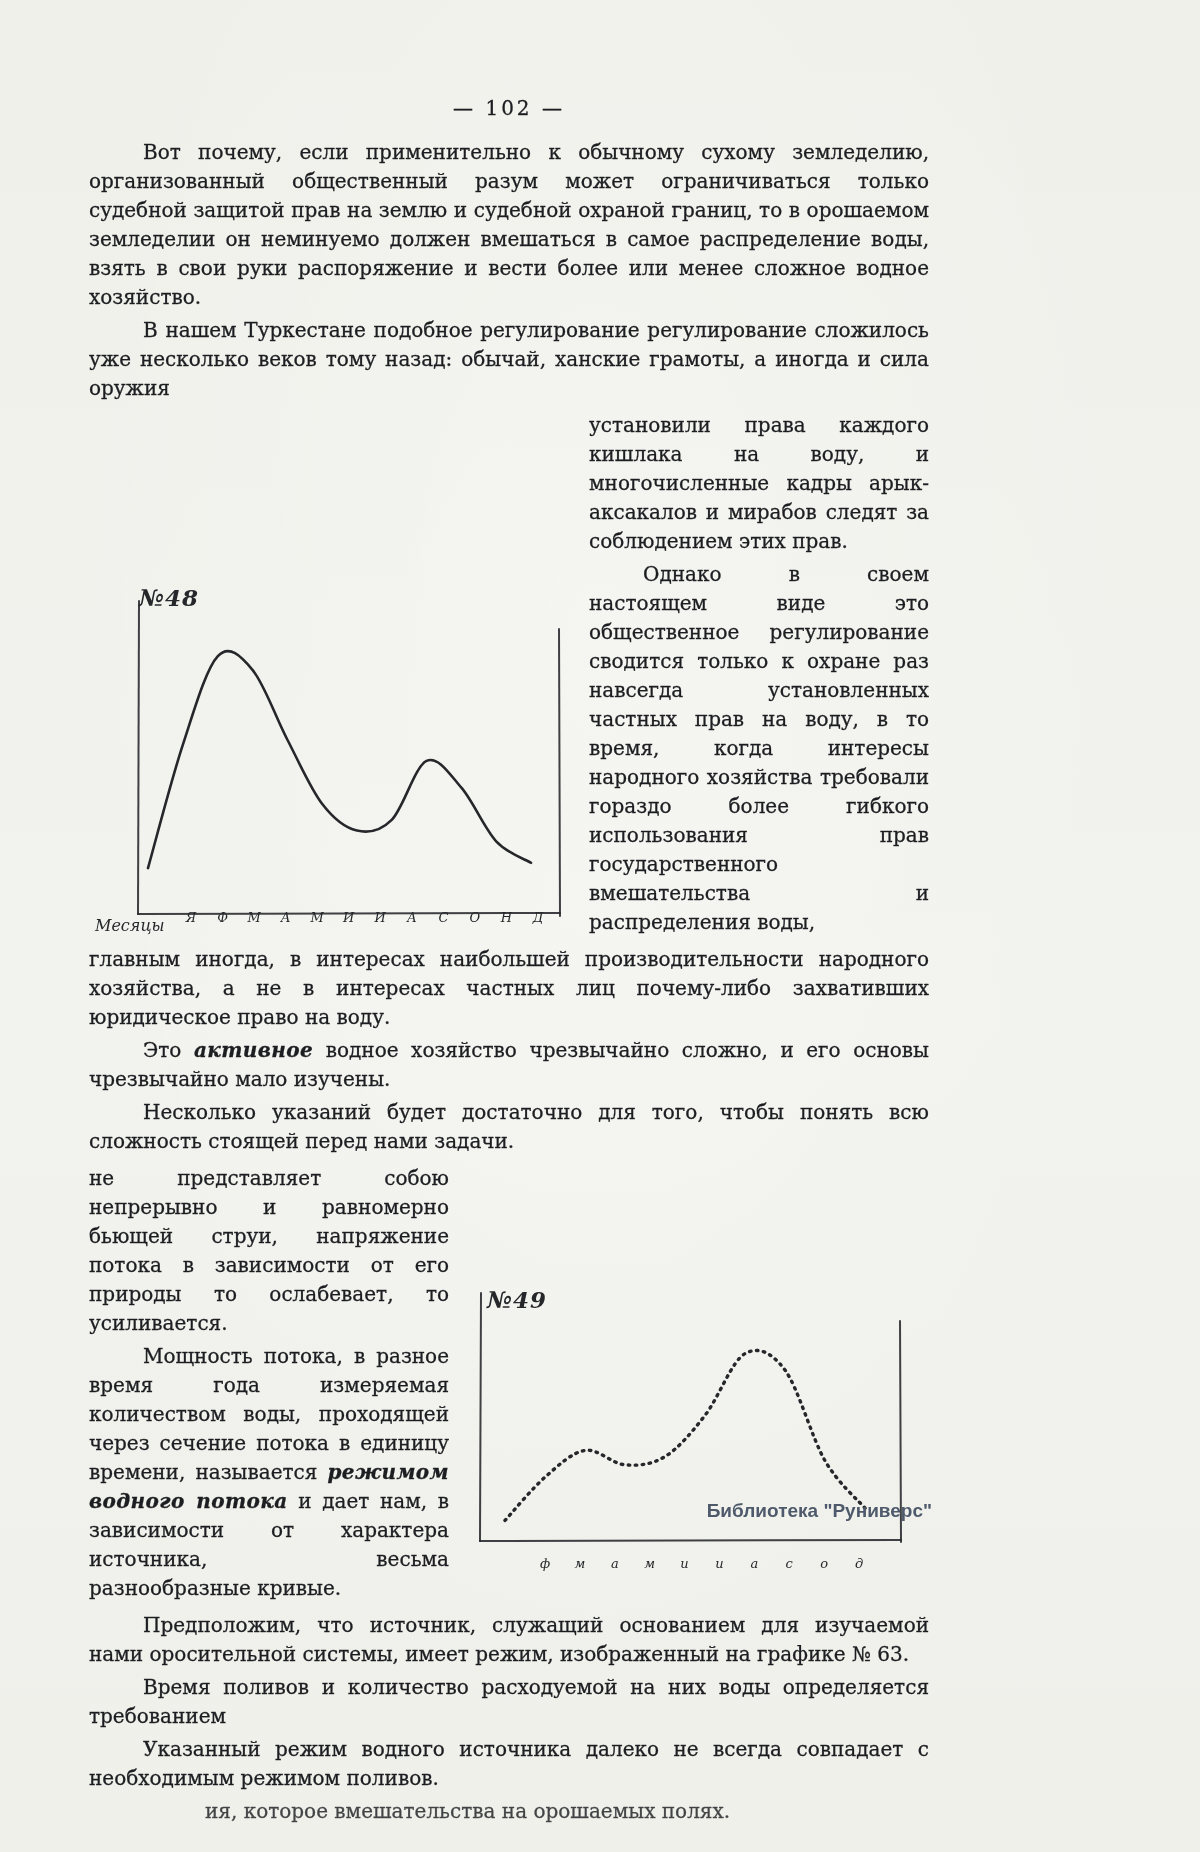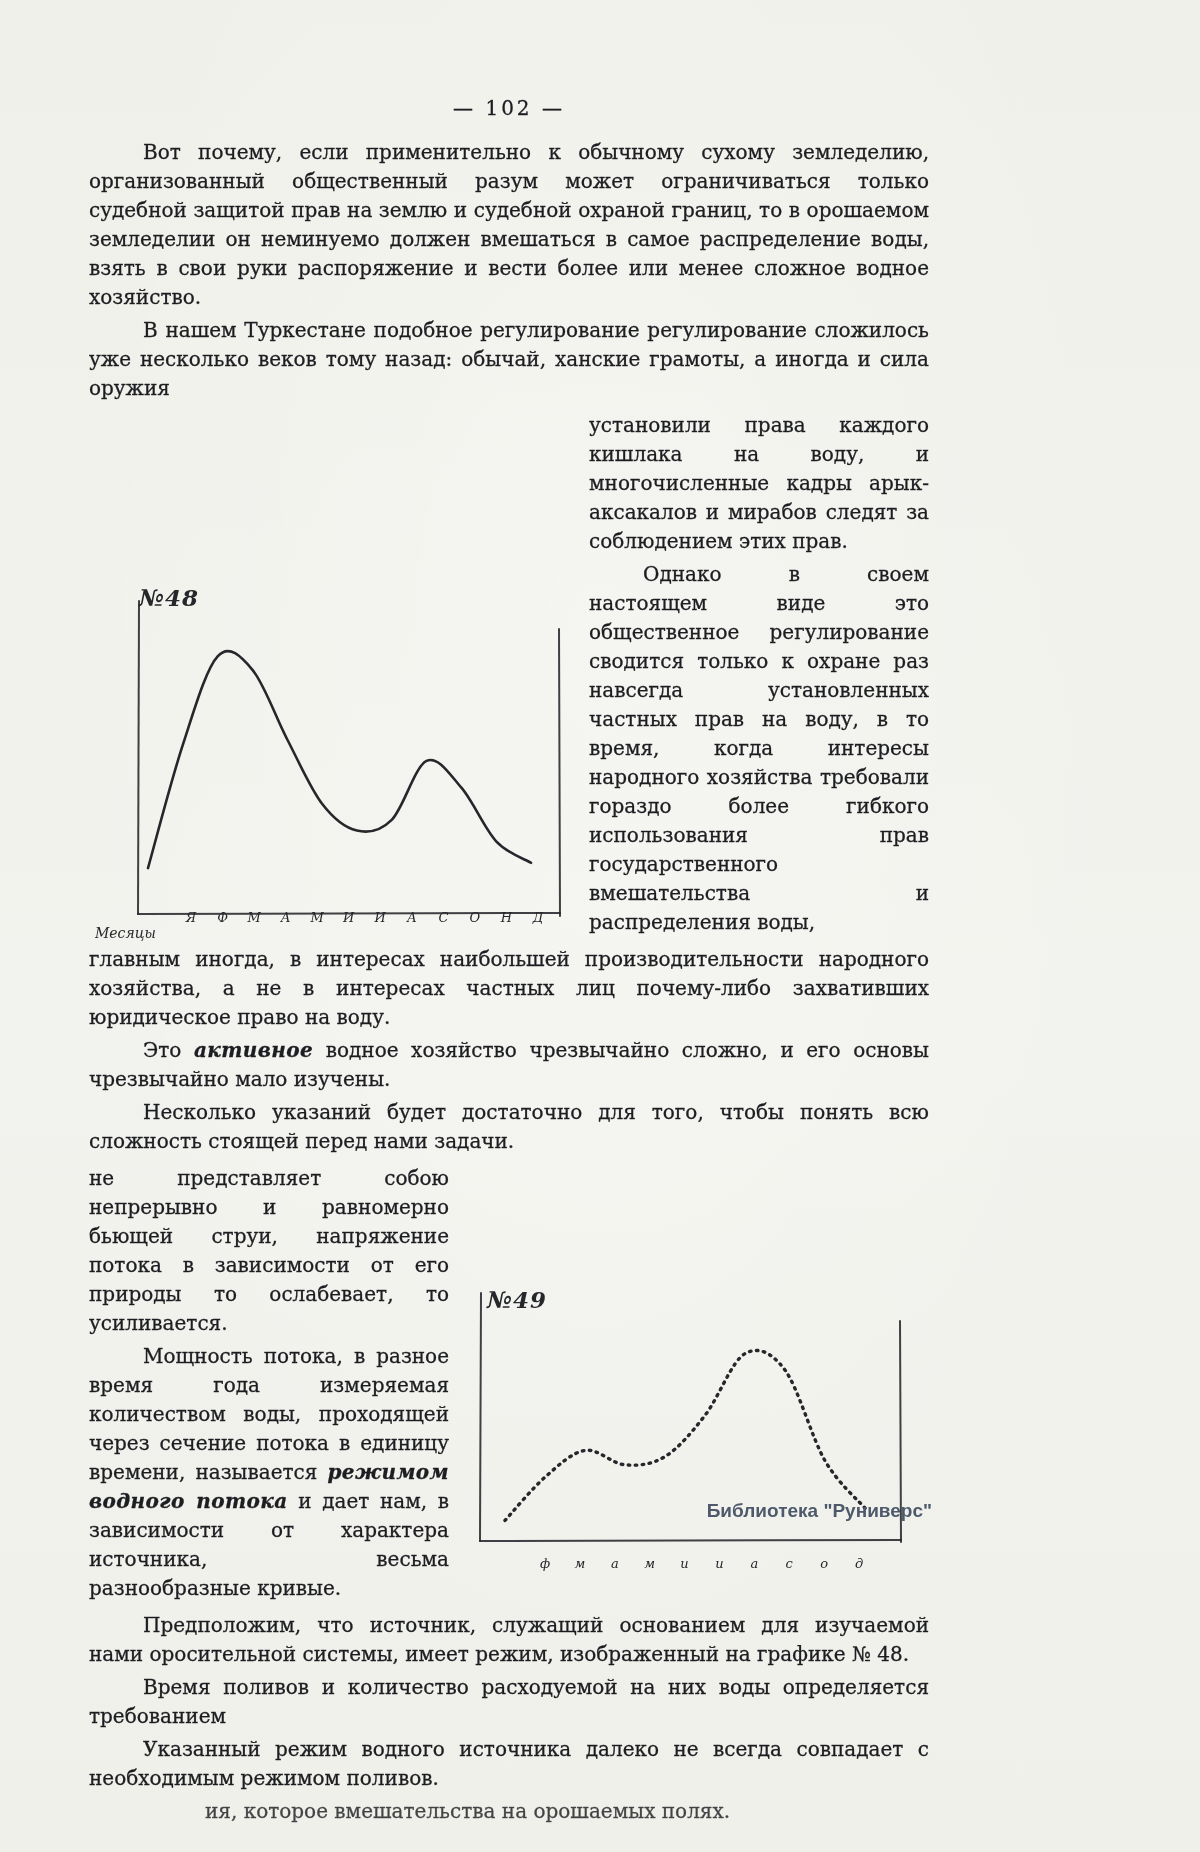--- a/index.html
+++ b/index.html
@@ -88,23 +88,23 @@
     font-size: 23px;
     color: #26272b;
     letter-spacing: 1px;
   }
   .chart-48 .fig-label { left: 46px; top: 0; }
   .chart-49 .fig-label { left: 20px; top: 2px; }
 
   .xaxis-label {
     position: absolute;
     left: 2px;
-    top: 336px;
-    font-style: italic;
-    font-size: 14px;
+    top: 328px;
+    font-style: italic;
+    font-size: 16px;
     color: #26272b;
   }
 
   .month {
     position: absolute;
     transform: translateX(-50%);
     font-size: 13px;
     font-style: italic;
     color: #26272b;
   }
@@ -188,21 +188,21 @@
             <span class="month" style="left: 217.556px; top: 266px;">и</span>
             <span class="month" style="left: 252.444px; top: 266px;">и</span>
             <span class="month" style="left: 287.333px; top: 266px;">а</span>
             <span class="month" style="left: 322.222px; top: 266px;">с</span>
             <span class="month" style="left: 357.111px; top: 266px;">о</span>
             <span class="month" style="left: 392px; top: 266px;">д</span>
           </div>
       </figure>
     </div>
 
-    <p class="ind">Предположим, что источник, служащий основанием для изучаемой нами оросительной системы, имеет режим, изображенный на графике № 48.</p>
+    <p class="ind">Предположим, что источник, служащий основанием для изучаемой нами оросительной системы, имеет режим, изображенный на графике № 63.</p>
     <p class="ind">Время поливов и количество расходуемой на них воды определяется требованием</p>
     <p class="ind">Указанный режим водного источника далеко не всегда совпадает с необходимым режимом поливов.</p>
     <p class="cont-line faded">ия, которое вмешательства на орошаемых полях.</p>
 
   </div>
 
   <div class="watermark">Библиотека "Руниверс"</div>
 </div>
 
 </body></html>

